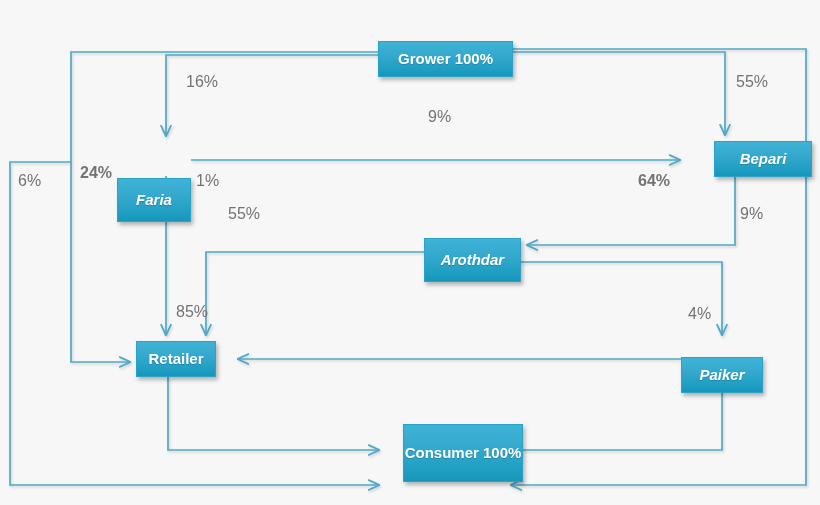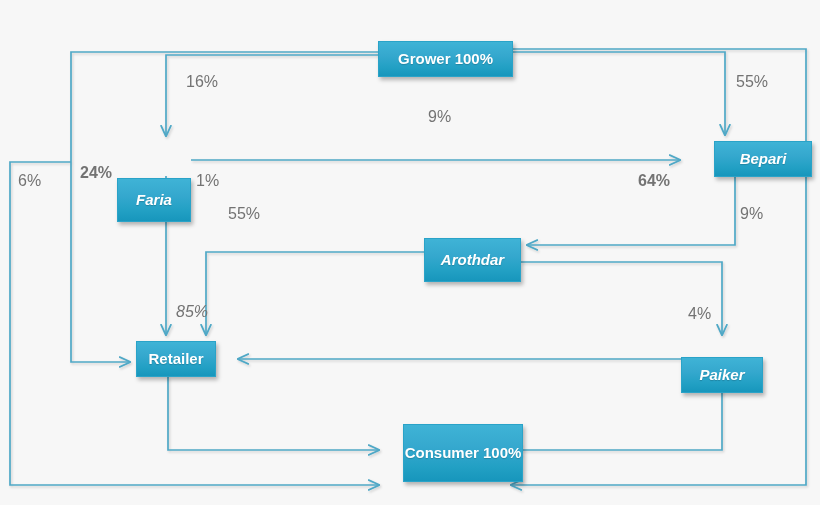--- a/index.html
+++ b/index.html
@@ -125,16 +125,16 @@
 
   <div class="label" style="left:186px; top:73px;">16%</div>
   <div class="label" style="left:736px; top:73px;">55%</div>
   <div class="label" style="left:428px; top:108px;">9%</div>
   <div class="label" style="left:80px;  top:164px;font-weight:bold;">24%</div>
   <div class="label" style="left:18px;  top:172px;">6%</div>
   <div class="label" style="left:196px; top:172px;">1%</div>
   <div class="label" style="left:638px; top:172px;font-weight:bold;">64%</div>
   <div class="label" style="left:228px; top:205px;">55%</div>
   <div class="label" style="left:740px; top:205px;">9%</div>
-  <div class="label" style="left:176px; top:303px;font-style:italic;">85%</div>
+  <div class="label" style="left:176px; top:303px;">85%</div>
   <div class="label" style="left:688px; top:305px;">4%</div>
 
 </div>
 
 </body></html>

